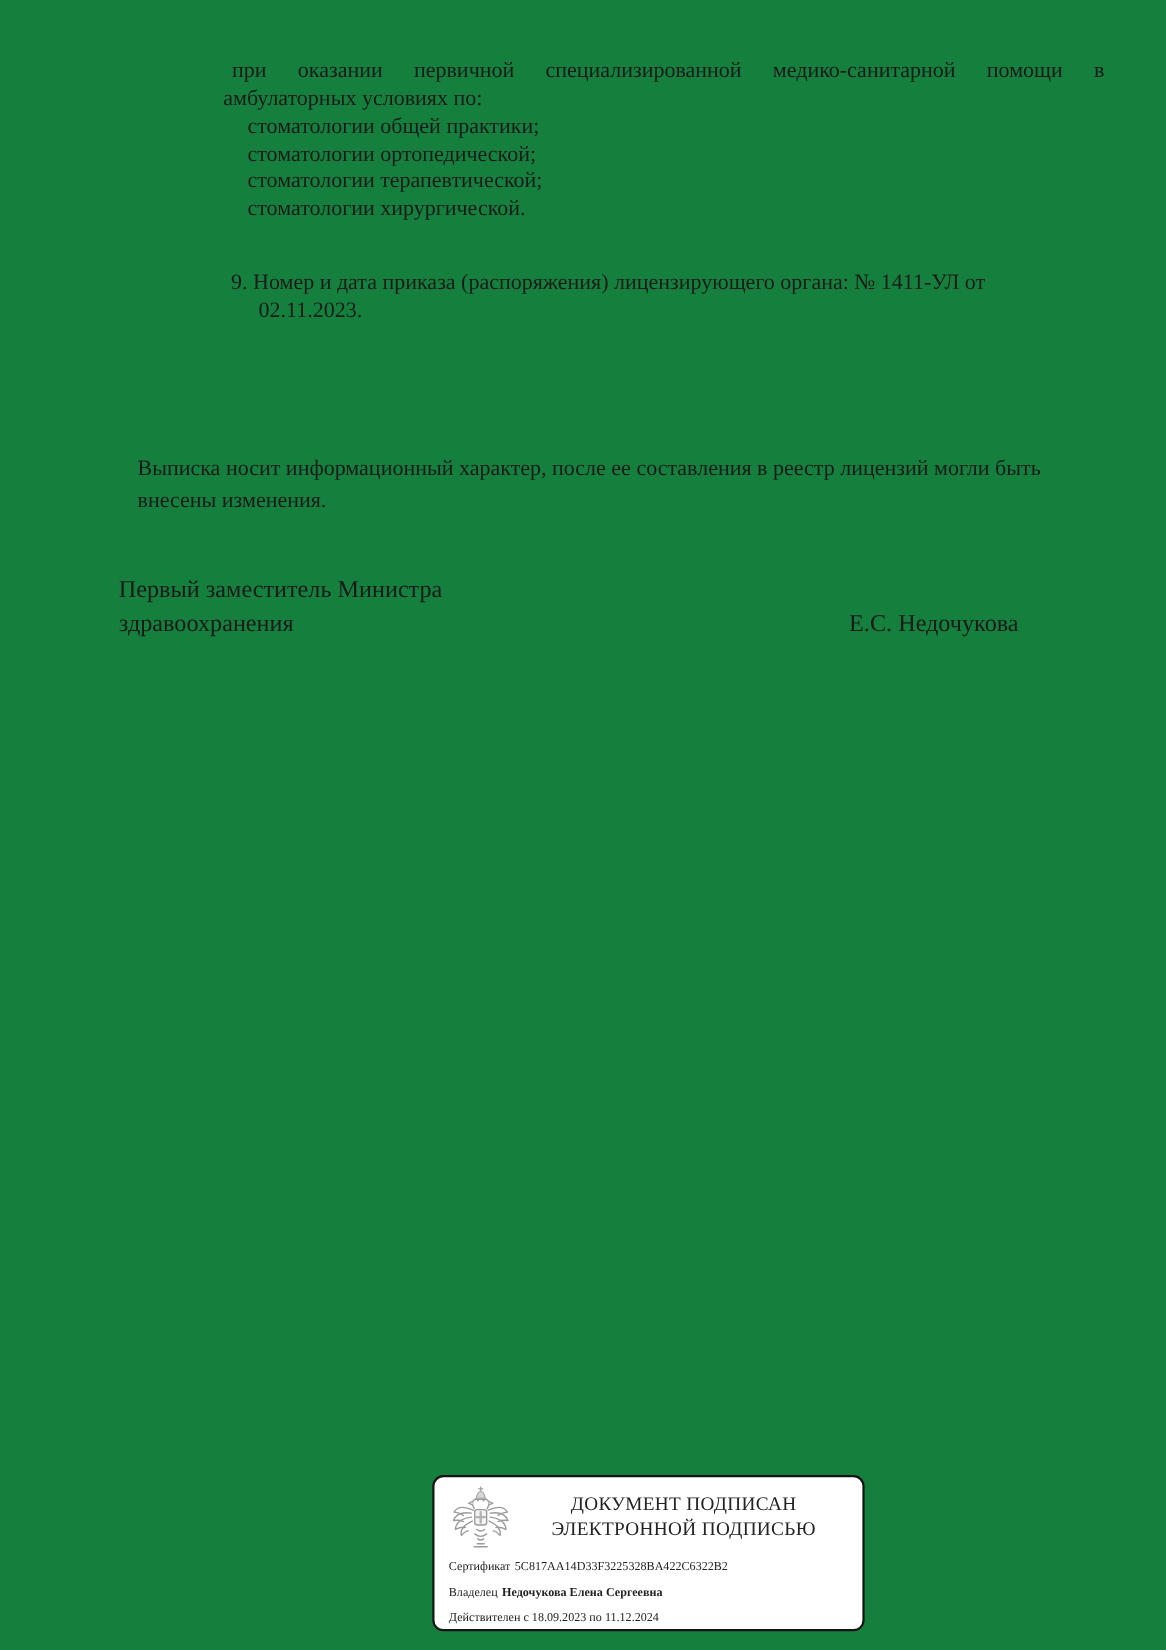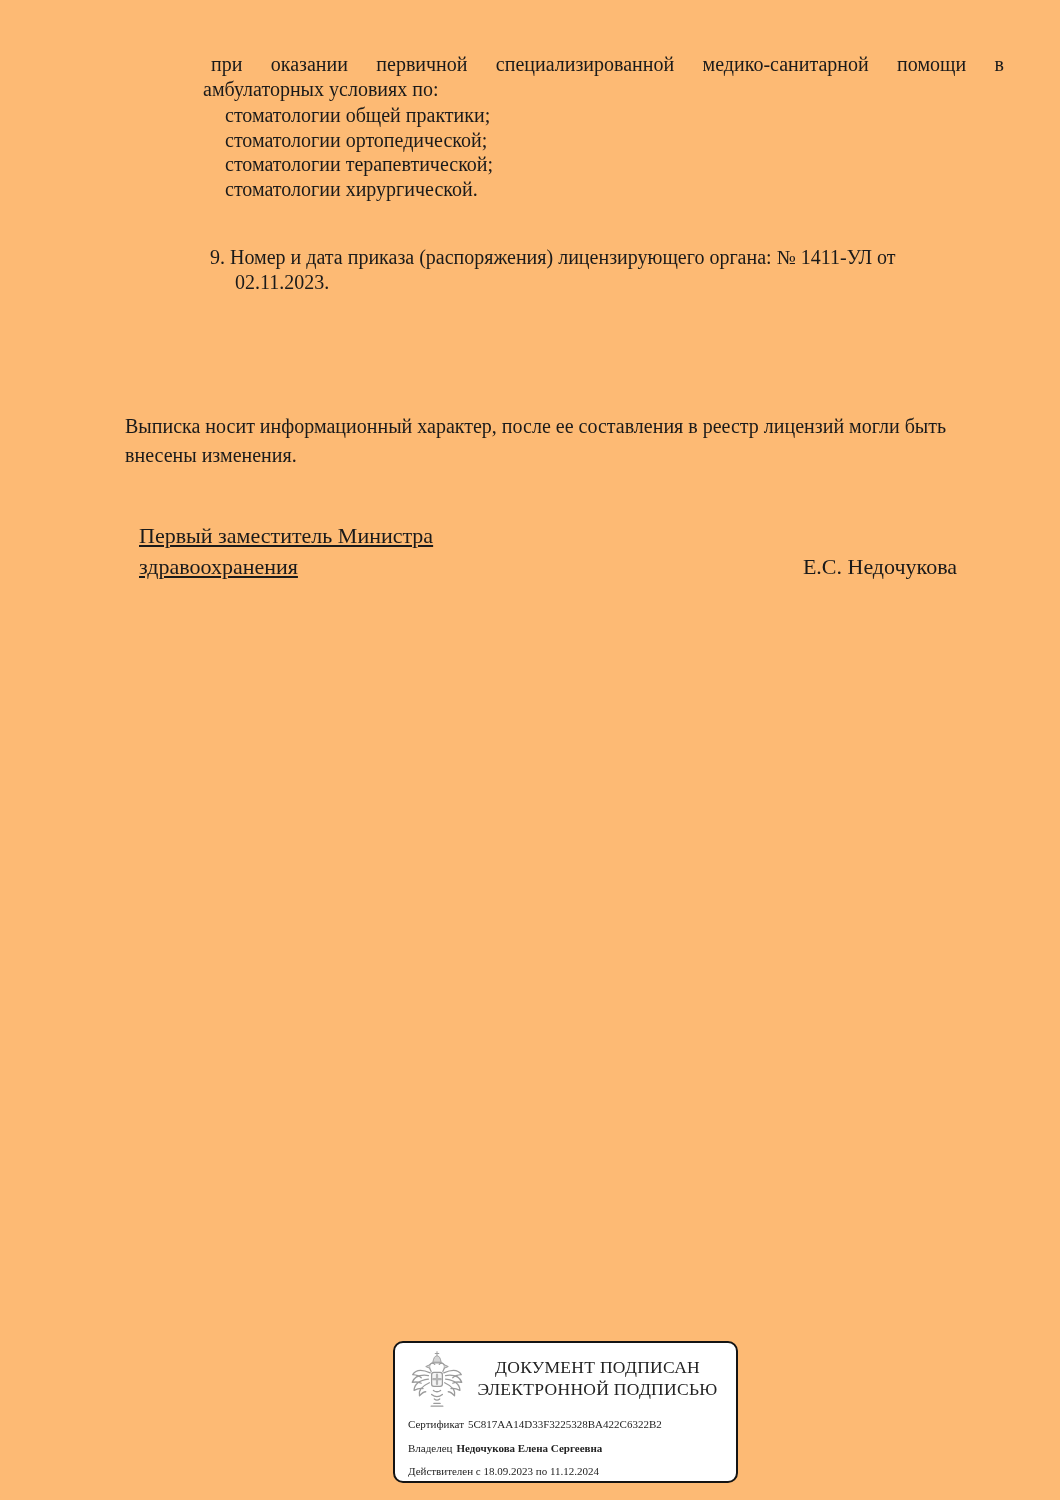--- a/index.html
+++ b/index.html
@@ -4,21 +4,21 @@
 <style>
   html, body {
     margin: 0;
     padding: 0;
     background: #ffffff;
   }
   .page {
     position: relative;
     width: 1060px;
     height: 1500px;
-    background: #fdba74;
+    background: #15803d;
     font-family: "Liberation Serif", "DejaVu Serif", serif;
     color: #1a1a1a;
     overflow: hidden;
   }
   
   .intro {
     position: absolute;
     top: 52px;
     left: 203px;
     width: 801px;
@@ -52,38 +52,37 @@
     position: absolute;
     top: 412px;
     left: 125px;
     width: 880px;
     font-size: 20px;
     line-height: 28.5px;
   }
   .signature {
     position: absolute;
     top: 520px;
-    left: 139px;
+    left: 108px;
     width: 818px;
     font-size: 22px;
     line-height: 31px;
-    text-decoration: underline;
   }
   .signature .sig-name {
     position: absolute;
     top: 31px;
     right: 0;
     white-space: nowrap;
   }
   
   .stamp {
     position: absolute;
     left: 393px;
     top: 1341px;
-    width: 345px;
+    width: 393px;
     height: 142px;
     box-sizing: border-box;
     border: 2.5px solid #141414;
     border-radius: 10px;
     background: #ffffff;
     color: #232323;
   }
   .stamp-emblem {
     position: absolute;
     left: 15px;

